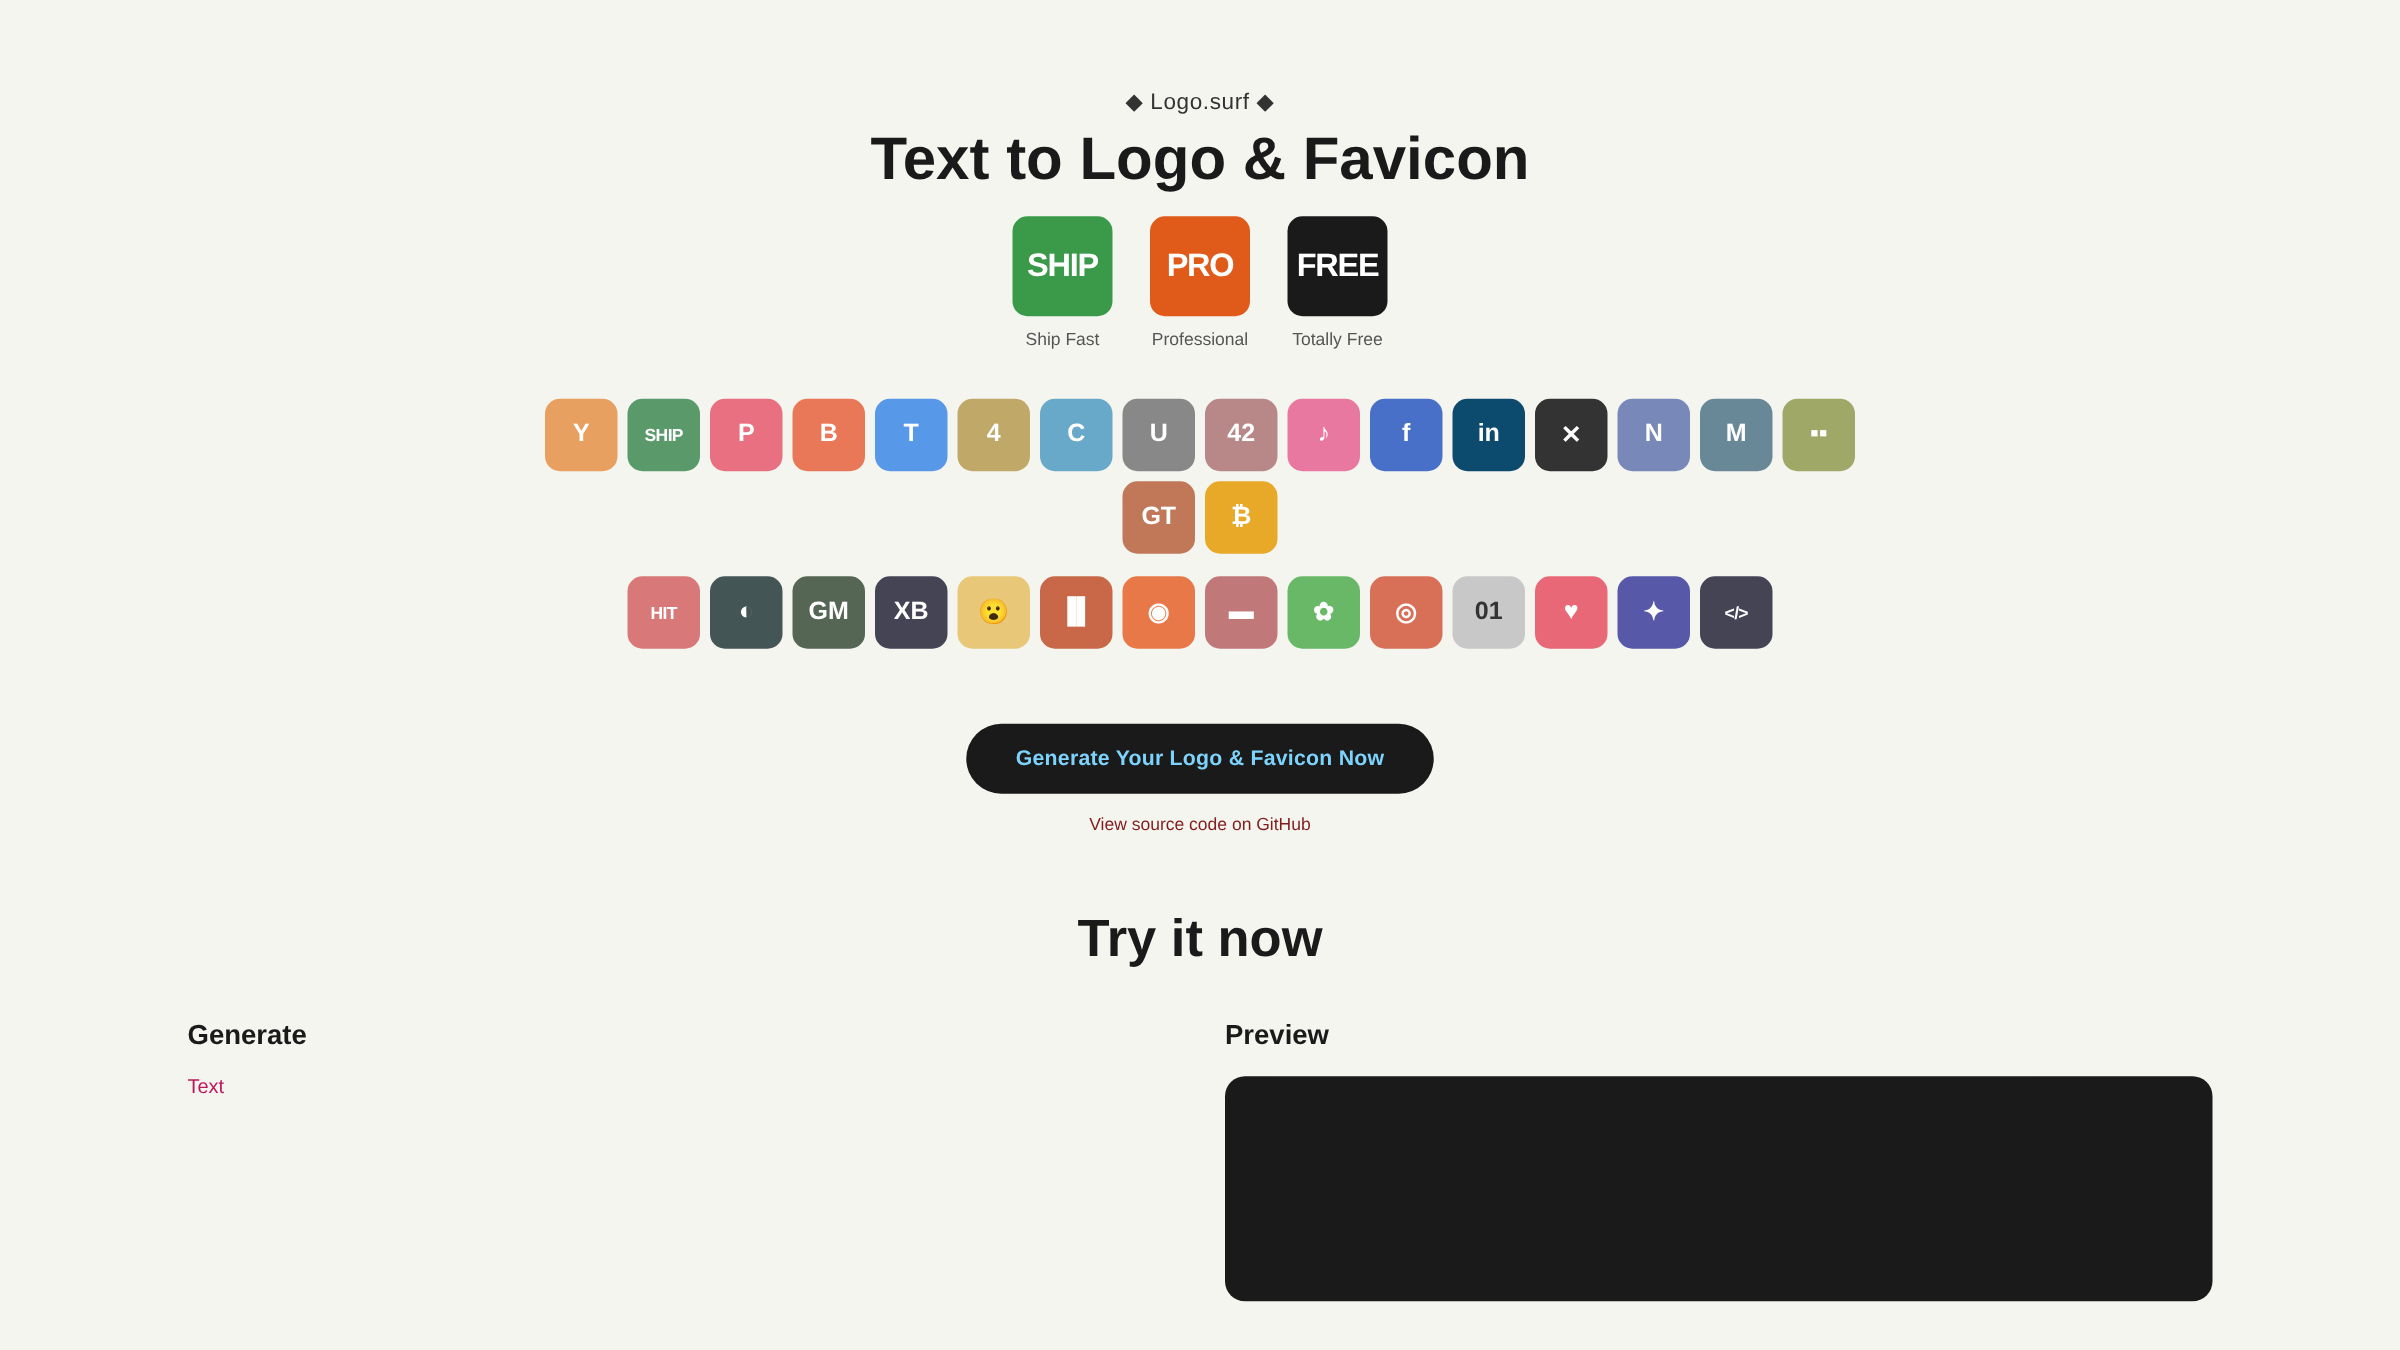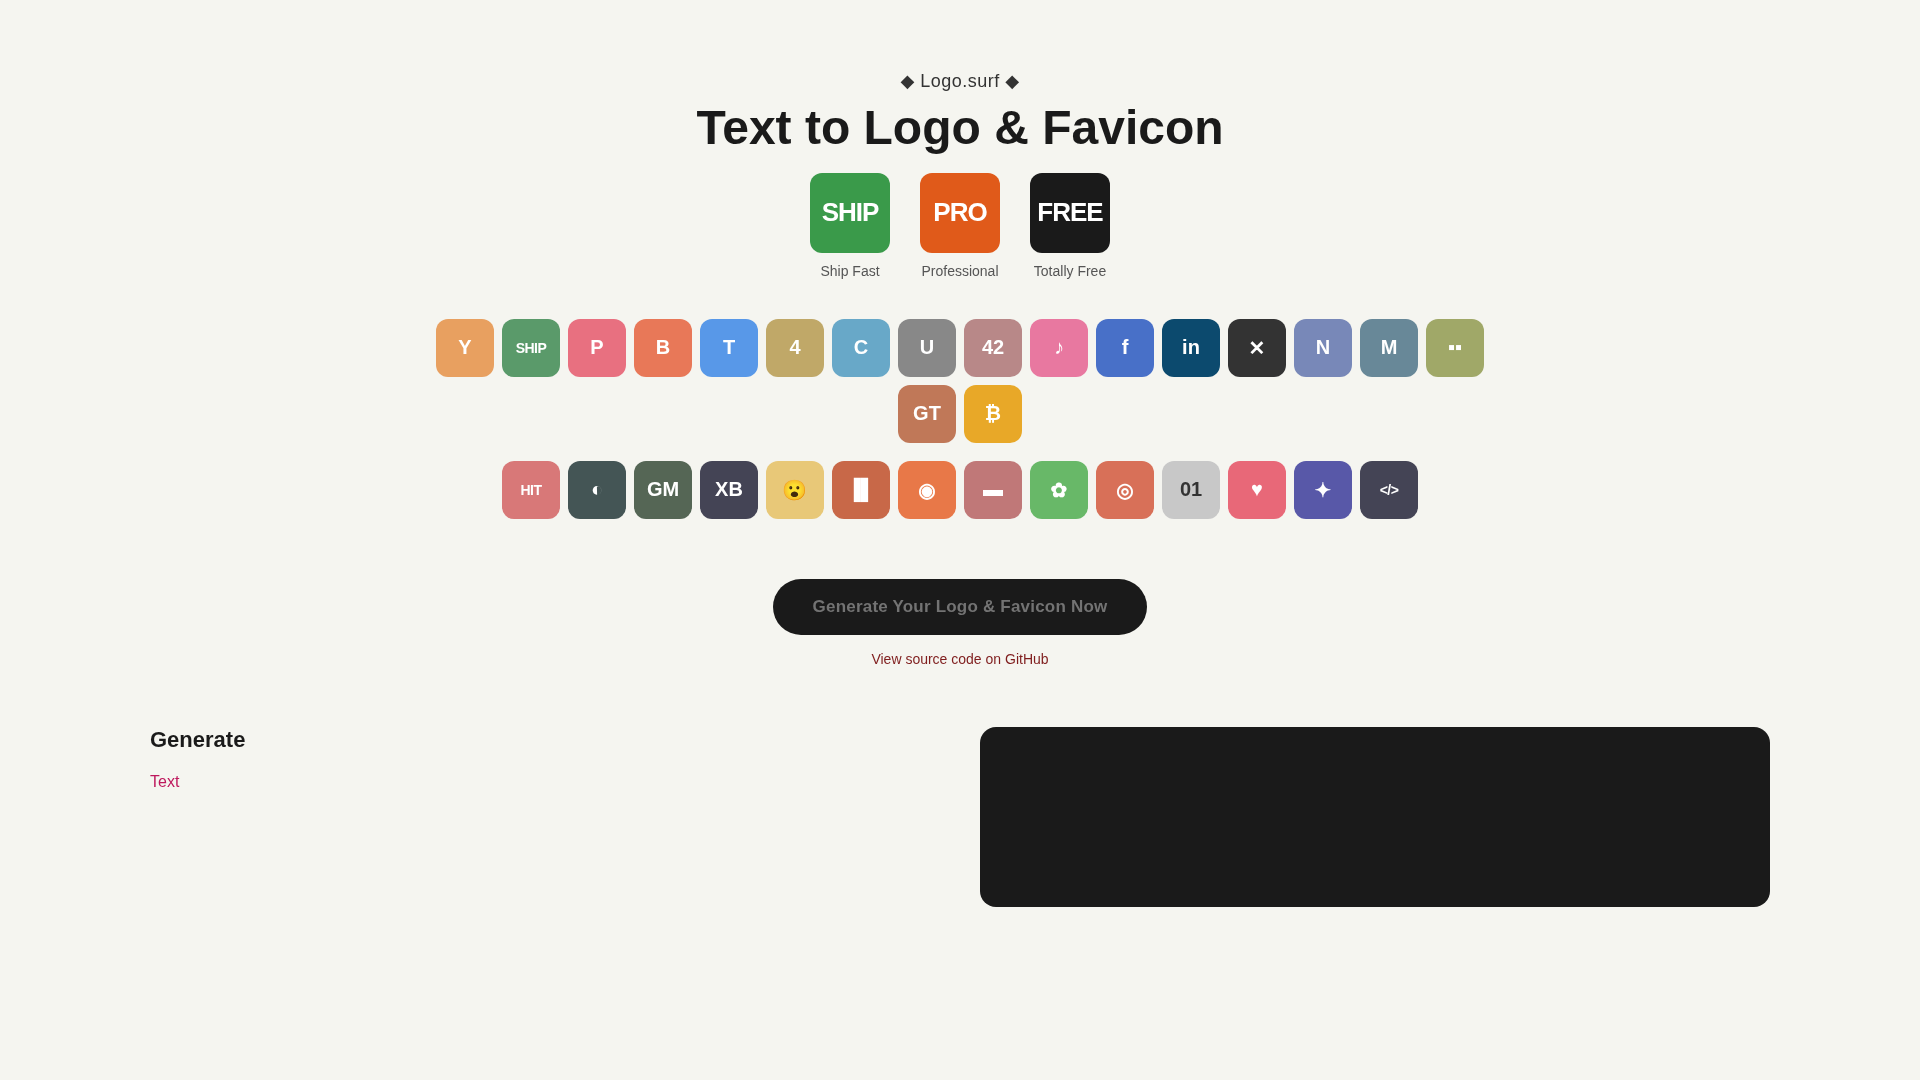--- a/index.html
+++ b/index.html
@@ -128,21 +128,21 @@
       display: flex;
       flex-direction: column;
       align-items: center;
       gap: 16px;
       margin-top: 20px;
       margin-bottom: 60px;
     }
 
     .cta-button {
       background: #1a1a1a;
-      color: #737373;
+      color: #7dd3fc;
       border: none;
       border-radius: 50px;
       padding: 18px 40px;
       font-size: 17px;
       font-weight: 600;
       cursor: pointer;
       letter-spacing: 0.2px;
     }
 
     .github-link {
@@ -275,28 +275,30 @@
           <div class="logo-icon" style="background: rgb(68, 68, 85); color: rgb(255, 255, 255); font-size: 14px; letter-spacing: -0.5px;">&lt;/&gt;</div>
         </div>
     </div>
 
     <div class="cta-section">
       <button class="cta-button">Generate Your Logo &amp; Favicon Now</button>
       <a class="github-link">View source code on GitHub</a>
     </div>
 
     <div class="try-section">
+      <h2 class="try-title">Try it now</h2>
       <div class="try-columns">
         <div class="settings-panel">
           <h3 class="settings-title">Generate</h3>
           <div class="settings-field">
             <label>Text</label>
           </div>
         </div>
         <div class="preview-panel">
+          <h3 class="preview-title">Preview</h3>
           <div class="preview-box"></div>
         </div>
       </div>
     </div>
 
   </section>
 
 </div>
 
 </body></html>

